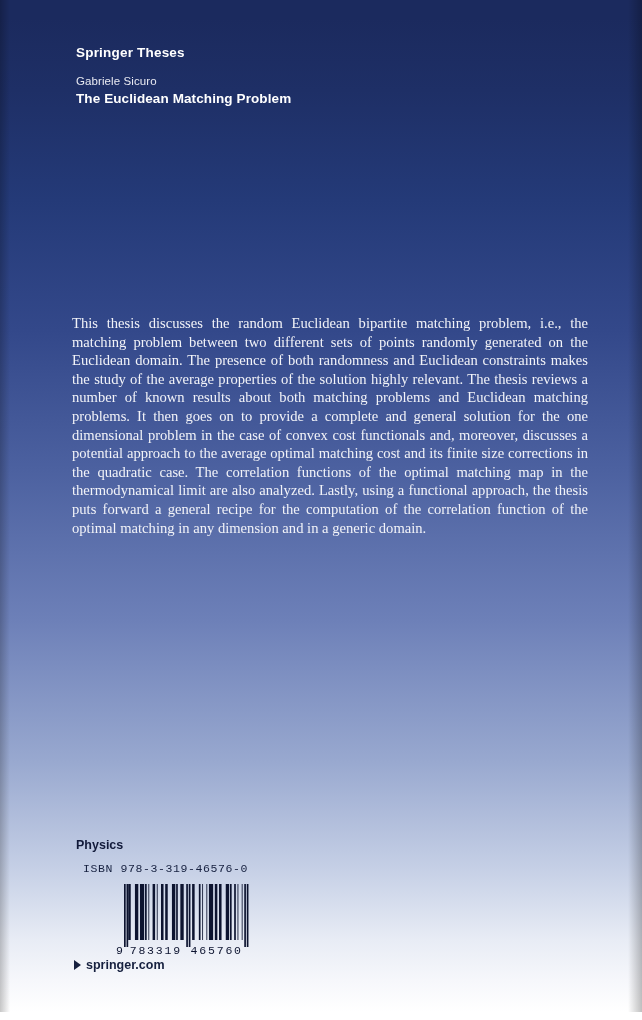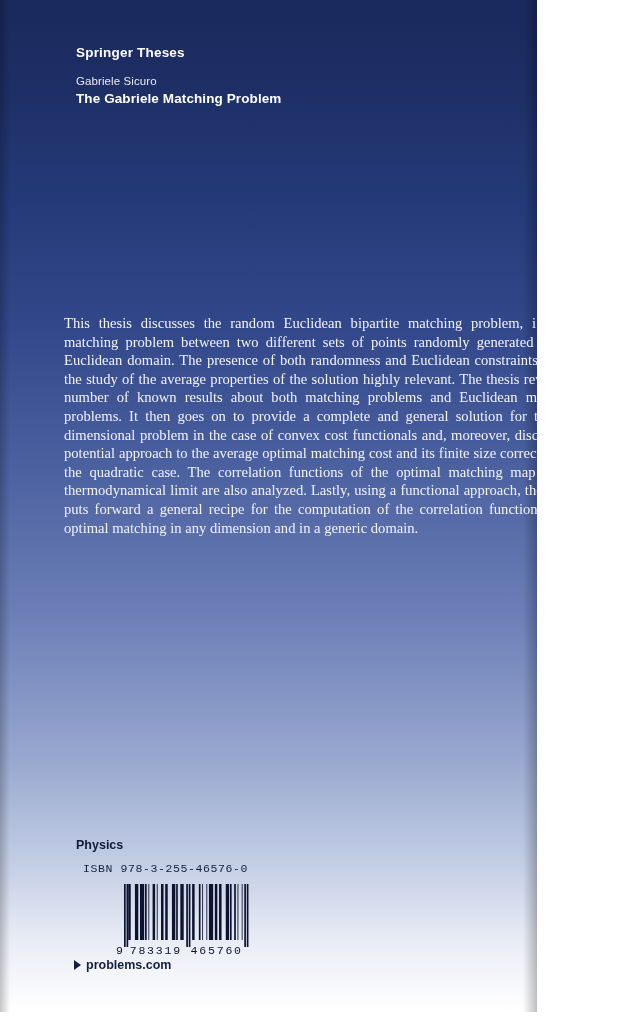--- a/index.html
+++ b/index.html
@@ -5,21 +5,21 @@
   html, body {
     margin: 0;
     padding: 0;
     background: #ffffff;
   }
   body {
     font-family: "Liberation Sans", sans-serif;
   }
   .page {
     position: relative;
-    width: 537px;
+    width: 642px;
     height: 1020px;
     overflow: hidden;
     background: #737373;
   }
   
   .cover {
     position: absolute;
     left: 0;
     top: 0;
     width: 642px;
@@ -85,21 +85,21 @@
     left: 76px;
     top: 91px;
     color: #ffffff;
     font-size: 13.5px;
     font-weight: bold;
     letter-spacing: 0.1px;
   }
 
   .blurb {
     position: absolute;
-    left: 64px;
+    left: 72px;
     top: 314px;
     width: 516px;
     color: #f2f3f8;
     font-family: "Liberation Serif", serif;
     font-size: 14.6px;
     line-height: 18.6px;
     text-align: justify;
     text-justify: inter-word;
     -webkit-hyphens: manual;
     hyphens: manual;
@@ -184,26 +184,26 @@
 </head>
 <body>
 
 <div class="page">
   <div class="cover"></div>
   <div class="edge-left"></div>
   <div class="edge-right"></div>
 
   <div class="series-title">Springer Theses</div>
   <div class="author">Gabriele Sicuro</div>
-  <div class="book-title">The Gabriele Matching Problem</div>
+  <div class="book-title">The Euclidean Matching Problem</div>
 
   <div class="blurb">This thesis discusses the random Euclidean bipartite matching problem, i.e., the matching problem between two different sets of points randomly generated on the Euclidean domain. The presence of both randomness and Euclidean constraints makes the study of the average properties of the solution highly relevant. The thesis reviews a number of known results about both matching problems and Euclidean matching problems. It then goes on to provide a complete and general solution for the one dimensional problem in the case of convex cost functionals and, moreover, discusses a potential approach to the average optimal matching cost and its finite size corrections in the quadratic case. The correlation functions of the optimal matching map in the thermodynamical limit are also analyzed. Lastly, using a functional approach, the thesis puts forward a general recipe for the computation of the correlation function of the optimal matching in any dimension and in a generic domain.</div>
 
   <div class="subject">Physics</div>
-  <div class="isbn">ISBN  978-3-255-46576-0</div>
+  <div class="isbn">ISBN  978-3-319-46576-0</div>
 
   <div class="barcode-wrap">
     <div class="barcode" id="barcode-bars" style="transform-origin: left top; transform: scaleX(0.840909);">
         <div class="bar tall" style="width:2px"></div>
         <div class="sp" style="width:2px"></div>
         <div class="bar tall" style="width:2px"></div>
         <div class="bar" style="width:4px"></div>
         <div class="sp" style="width:6px"></div>
         <div class="bar" style="width:4px"></div>
         <div class="sp" style="width:2px"></div>
@@ -260,17 +260,17 @@
         <div class="sp" style="width:2px"></div>
         <div class="bar tall" style="width:2px"></div>
       </div>
     <div class="barcode-digits">
       <span class="lead">9</span><span>783319 465760</span>
     </div>
   </div>
 
   <div class="springer-link">
     <span class="tri"></span>
-    <span>problems.com</span>
+    <span>springer.com</span>
   </div>
 
   <div class="edge-bottom"></div>
 </div>
 
 </body></html>

